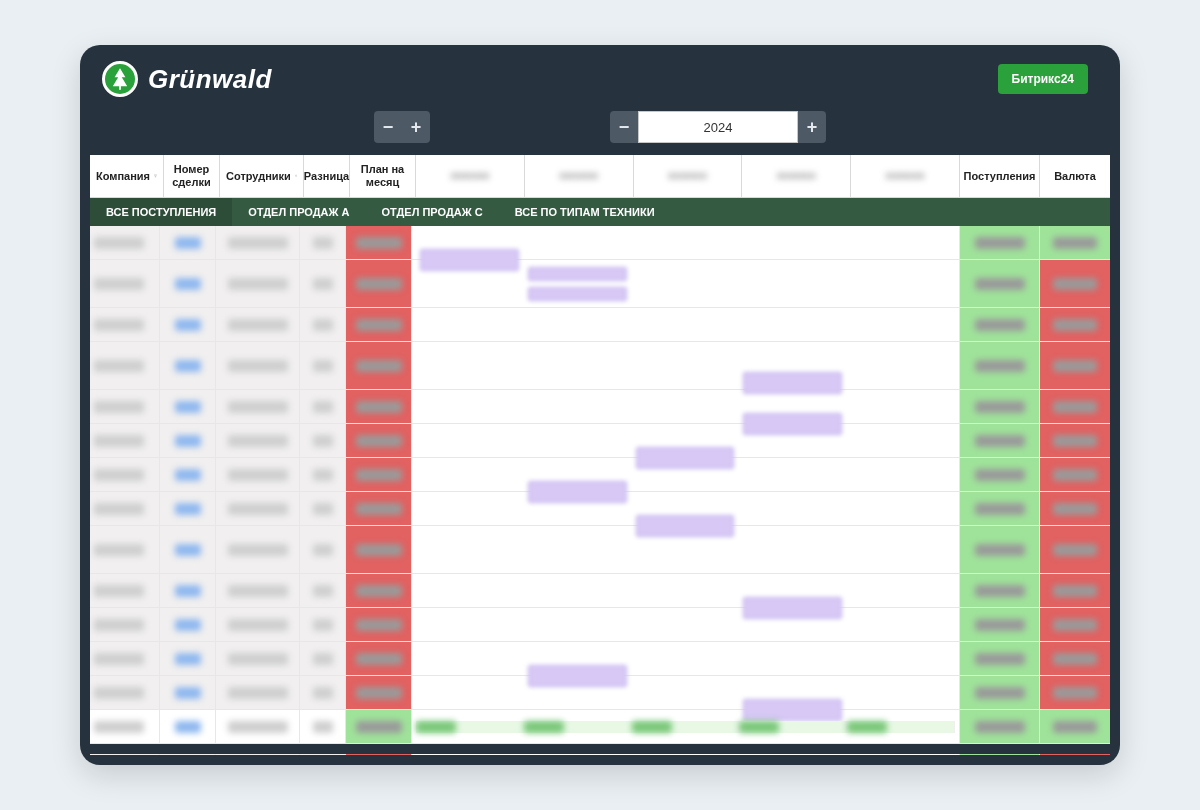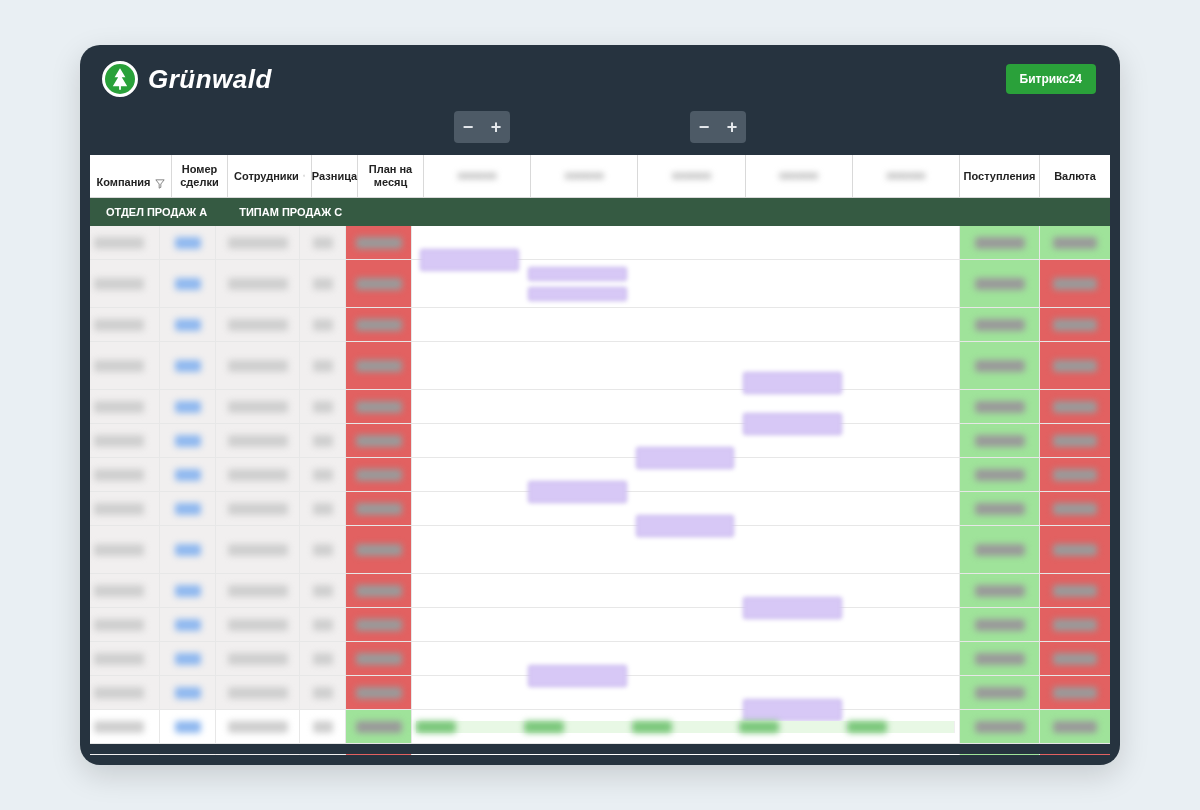--- a/index.html
+++ b/index.html
@@ -12,39 +12,39 @@
     --green-cell:#9fe39a;
     --purple-cell:#d7c8f6;
     --tab-dark:#2a4538;
     --row-alt:#f1efef;
     --row-main:#fcfcfc;
     --border:#d9d9d9;
   }
   *{box-sizing:border-box;font-family:Arial,Helvetica,sans-serif;}
   body{margin:0;background:var(--outer-bg);display:flex;align-items:center;justify-content:center;min-height:810px;}
   .card{width:1040px;height:720px;background:var(--frame-bg);border-radius:20px;box-shadow:0 10px 30px rgba(0,0,0,.15);overflow:hidden;display:flex;flex-direction:column;}
-  .topbar{display:flex;align-items:center;justify-content:space-between;padding:16px 24px 10px 22px;}
+  .topbar{display:flex;align-items:center;justify-content:space-between;padding:16px 32px 10px 22px;}
   .brand{display:flex;align-items:center;gap:10px;color:#fff;}
   .brand-logo{width:36px;height:36px;border-radius:50%;background:#2aa13a;display:flex;align-items:center;justify-content:center;border:3px solid #fff;}
   .brand-logo svg{width:18px;height:22px;fill:#fff;}
   .brand-name{font-size:26px;font-weight:800;font-style:italic;letter-spacing:.5px;}
   .bitrix-btn{background:var(--green-btn);color:#fff;border:none;padding:8px 14px;border-radius:4px;font-size:12px;font-weight:600;cursor:pointer;}
   .controls{display:flex;gap:180px;justify-content:center;padding:4px 0 12px;}
   .stepper{display:flex;align-items:stretch;height:32px;}
   .step-btn{width:28px;background:var(--header-btn);color:#e5e8ec;border:none;font-size:18px;font-weight:700;cursor:pointer;display:flex;align-items:center;justify-content:center;}
   .step-btn:first-child{border-radius:4px 0 0 4px;}
   .step-btn:last-child{border-radius:0 4px 4px 0;}
   .step-val{background:#fff;min-width:160px;display:flex;align-items:center;justify-content:center;font-size:13px;color:#333;border:1px solid #c7c7c7;}
   .step-val.month{position:relative;}
   .month-overlay{position:absolute;left:-6px;top:-6px;background:#fff;border:2px solid #d8cfe6;padding:2px 16px;font-family:Georgia,serif;font-size:26px;color:#6a4fa1;transform:rotate(-.5deg);}
   .content{flex:1;margin:0 10px 10px 10px;background:#fff;display:flex;flex-direction:column;overflow:hidden;}
   .thead{display:flex;background:#fff;border-bottom:1px solid var(--border);font-size:11px;font-weight:700;color:#222;}
   .th{padding:8px 6px;border-right:1px solid var(--border);display:flex;align-items:center;justify-content:center;text-align:center;gap:4px;line-height:1.2;}
   .th .filter-icon{width:10px;height:10px;opacity:.7;}
-  .col-company{width:82px;align-items:flex-end;}
+  .col-company{width:74px;}
   .col-deal{width:56px;}
   .col-staff{width:84px;}
   .col-curr{width:46px;}
   .col-plan{width:66px;}
   .col-in{width:80px;}
   .col-diff{width:70px;border-right:none;}
   .weeks-head{display:flex;flex:1;}
   .weeks-head .wk{flex:1;border-right:1px solid var(--border);display:flex;align-items:center;justify-content:center;}
   .blur-text{filter:blur(3px);color:#888;font-size:10px;}
   .tabs{display:flex;background:#355a42;color:#fff;font-size:11px;font-weight:700;}
@@ -96,20 +96,21 @@
     <button class="bitrix-btn">Битрикс24</button>
   </div>
 
   <div class="controls">
     <div class="stepper">
       <button class="step-btn">−</button>
       <button class="step-btn">+</button>
     </div>
     <div class="stepper">
       <button class="step-btn">−</button>
+      <div class="step-val">2024</div>
       <button class="step-btn">+</button>
     </div>
   </div>
 
   <div class="content">
 
     <div class="thead">
       <div class="th col-company">
         <span>Компания</span>
         <svg class="filter-icon" viewBox="0 0 12 12">
@@ -150,22 +151,24 @@
         </div>
       <div class="th col-in">
           <span>Поступления</span>
         </div>
       <div class="th col-diff">
           <span>Валюта</span>
         </div>
     </div>
 
     <div class="tabs" id="tabs">
+        <div class="tab active">ВСЕ ПОСТУПЛЕНИЯ</div>
         <div class="tab">ОТДЕЛ ПРОДАЖ А</div>
-        <div class="tab">ТИПАМ ПРОДАЖ С</div>
+        <div class="tab">ОТДЕЛ ПРОДАЖ С</div>
+        <div class="tab">ВСЕ ПО ТИПАМ ТЕХНИКИ</div>
       </div>
 
     <div class="rows" id="rows">
         <div class="row">
           <div class="cell c-company left">
             <div class="blur-pill" style="width:50px"></div>
           </div>
           <div class="cell c-deal">
             <div class="blur-pill blur-blue" style="width:26px"></div>
           </div>

